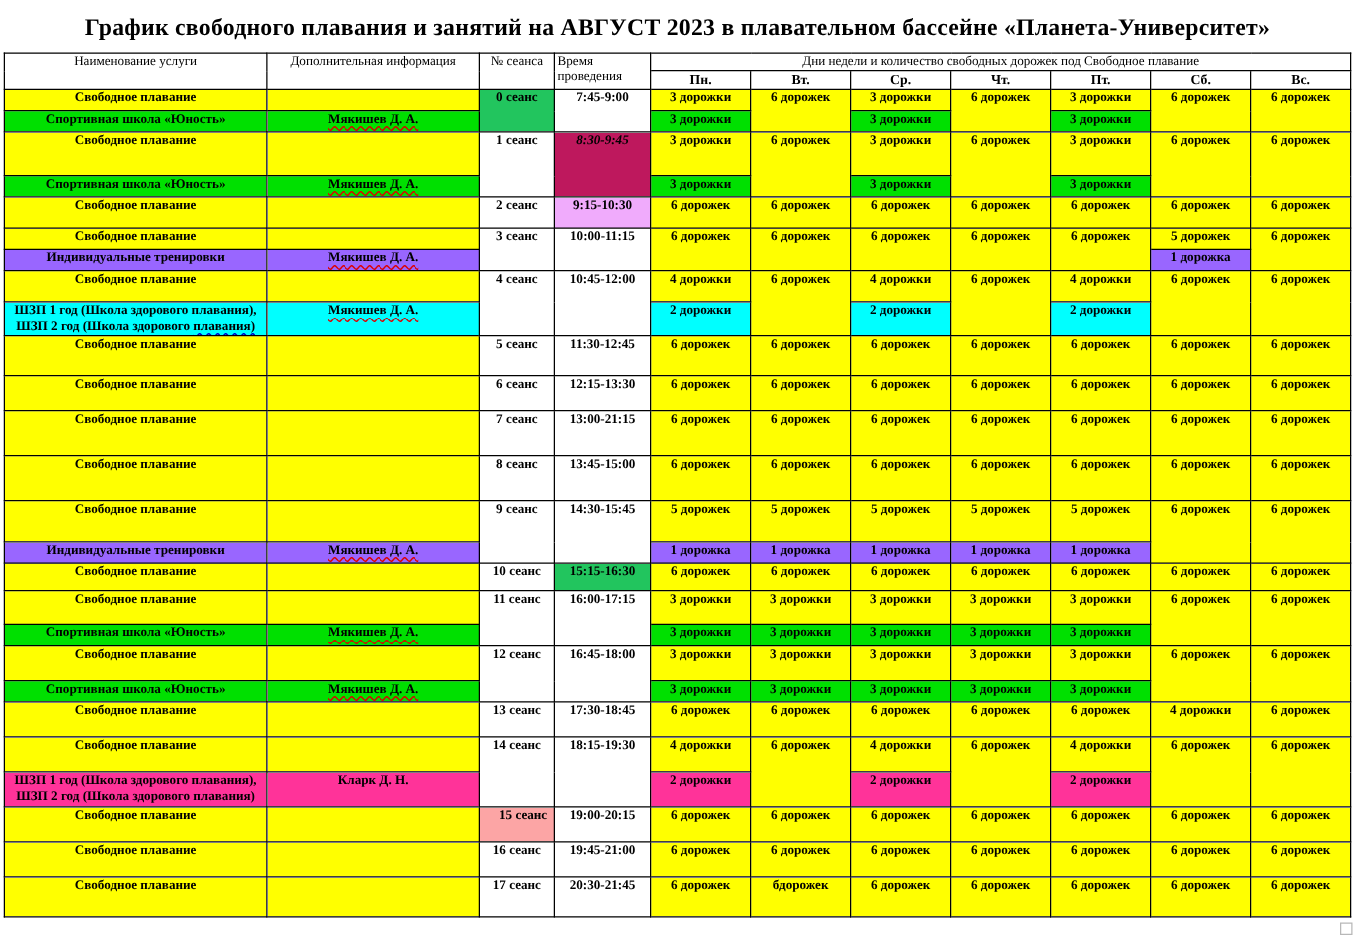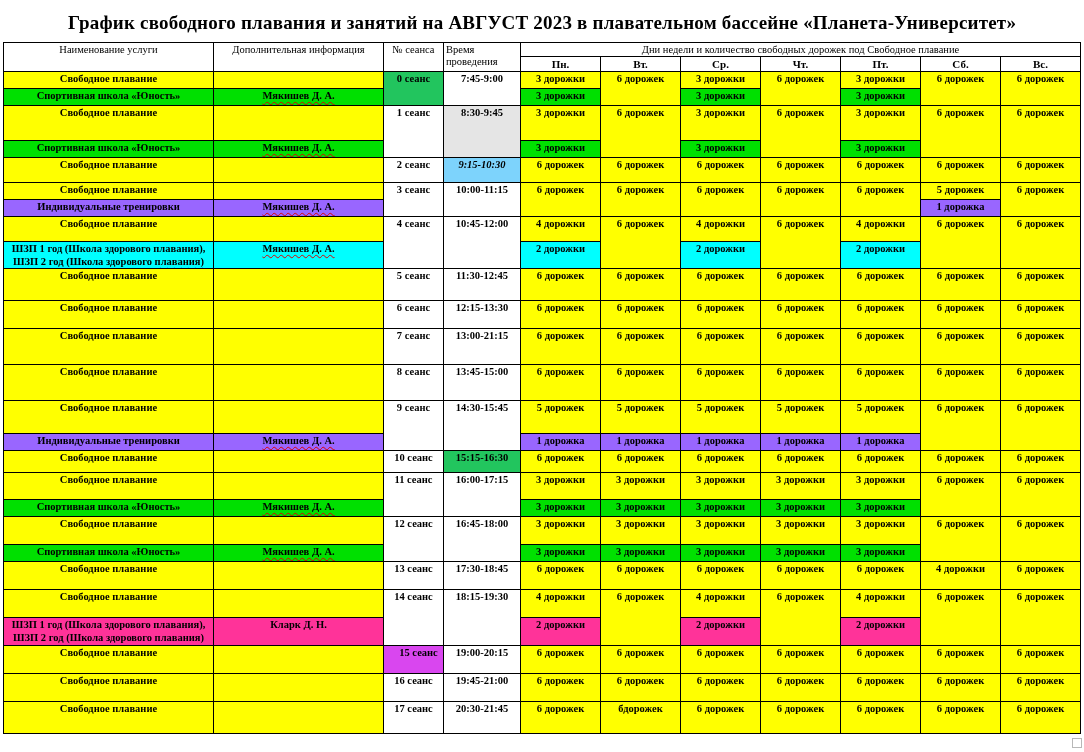--- a/index.html
+++ b/index.html
@@ -70,41 +70,41 @@
         <td style="background: rgb(0, 224, 0);">Спортивная школа «Юность»</td>
         <td style="background: rgb(0, 224, 0);"><span class="wavy-red">Мякишев Д. А.</span></td>
         <td style="background: rgb(0, 224, 0);">3 дорожки</td>
         <td style="background: rgb(0, 224, 0);">3 дорожки</td>
         <td style="background: rgb(0, 224, 0);">3 дорожки</td>
       </tr>
       <tr style="height: 35px;">
         <td style="background: rgb(255, 255, 0);">Свободное плавание</td>
         <td style="background: rgb(255, 255, 0);"></td>
         <td rowspan="2" style="background: rgb(255, 255, 255);">1 сеанс</td>
-        <td rowspan="2" style="background: #e5e5e5;">8:30-9:45</td>
+        <td rowspan="2" style="background: #be185d; font-style: italic;">8:30-9:45</td>
         <td style="background: rgb(255, 255, 0);">3 дорожки</td>
         <td rowspan="2" style="background: rgb(255, 255, 0);">6 дорожек</td>
         <td style="background: rgb(255, 255, 0);">3 дорожки</td>
         <td rowspan="2" style="background: rgb(255, 255, 0);">6 дорожек</td>
         <td style="background: rgb(255, 255, 0);">3 дорожки</td>
         <td rowspan="2" style="background: rgb(255, 255, 0);">6 дорожек</td>
         <td rowspan="2" style="background: rgb(255, 255, 0);">6 дорожек</td>
       </tr>
       <tr style="height: 17px;">
         <td style="background: rgb(0, 224, 0);">Спортивная школа «Юность»</td>
         <td style="background: rgb(0, 224, 0);"><span class="wavy-red">Мякишев Д. А.</span></td>
         <td style="background: rgb(0, 224, 0);">3 дорожки</td>
         <td style="background: rgb(0, 224, 0);">3 дорожки</td>
         <td style="background: rgb(0, 224, 0);">3 дорожки</td>
       </tr>
       <tr style="height: 25px;">
         <td style="background: rgb(255, 255, 0);">Свободное плавание</td>
         <td style="background: rgb(255, 255, 0);"></td>
         <td style="background: rgb(255, 255, 255);">2 сеанс</td>
-        <td style="background: #7dd3fc; font-style: italic;">9:15-10:30</td>
+        <td style="background: #f0abfc;">9:15-10:30</td>
         <td style="background: rgb(255, 255, 0);">6 дорожек</td>
         <td style="background: rgb(255, 255, 0);">6 дорожек</td>
         <td style="background: rgb(255, 255, 0);">6 дорожек</td>
         <td style="background: rgb(255, 255, 0);">6 дорожек</td>
         <td style="background: rgb(255, 255, 0);">6 дорожек</td>
         <td style="background: rgb(255, 255, 0);">6 дорожек</td>
         <td style="background: rgb(255, 255, 0);">6 дорожек</td>
       </tr>
       <tr style="height: 17px;">
         <td style="background: rgb(255, 255, 0);">Свободное плавание</td>
@@ -310,21 +310,21 @@
           <div><span>ШЗП 2 год (Школа здорового плавания)</span></div>
         </td>
         <td style="background: rgb(255, 51, 153);">Кларк Д. Н.</td>
         <td style="background: rgb(255, 51, 153);">2 дорожки</td>
         <td style="background: rgb(255, 51, 153);">2 дорожки</td>
         <td style="background: rgb(255, 51, 153);">2 дорожки</td>
       </tr>
       <tr style="height: 28px;">
         <td style="background: rgb(255, 255, 0);">Свободное плавание</td>
         <td style="background: rgb(255, 255, 0);"></td>
-        <td style="background: #d946ef; padding-left: 12px;">15 сеанс</td>
+        <td style="background: #fca5a5; padding-left: 12px;">15 сеанс</td>
         <td style="background: rgb(255, 255, 255);">19:00-20:15</td>
         <td style="background: rgb(255, 255, 0);">6 дорожек</td>
         <td style="background: rgb(255, 255, 0);">6 дорожек</td>
         <td style="background: rgb(255, 255, 0);">6 дорожек</td>
         <td style="background: rgb(255, 255, 0);">6 дорожек</td>
         <td style="background: rgb(255, 255, 0);">6 дорожек</td>
         <td style="background: rgb(255, 255, 0);">6 дорожек</td>
         <td style="background: rgb(255, 255, 0);">6 дорожек</td>
       </tr>
       <tr style="height: 28px;">

